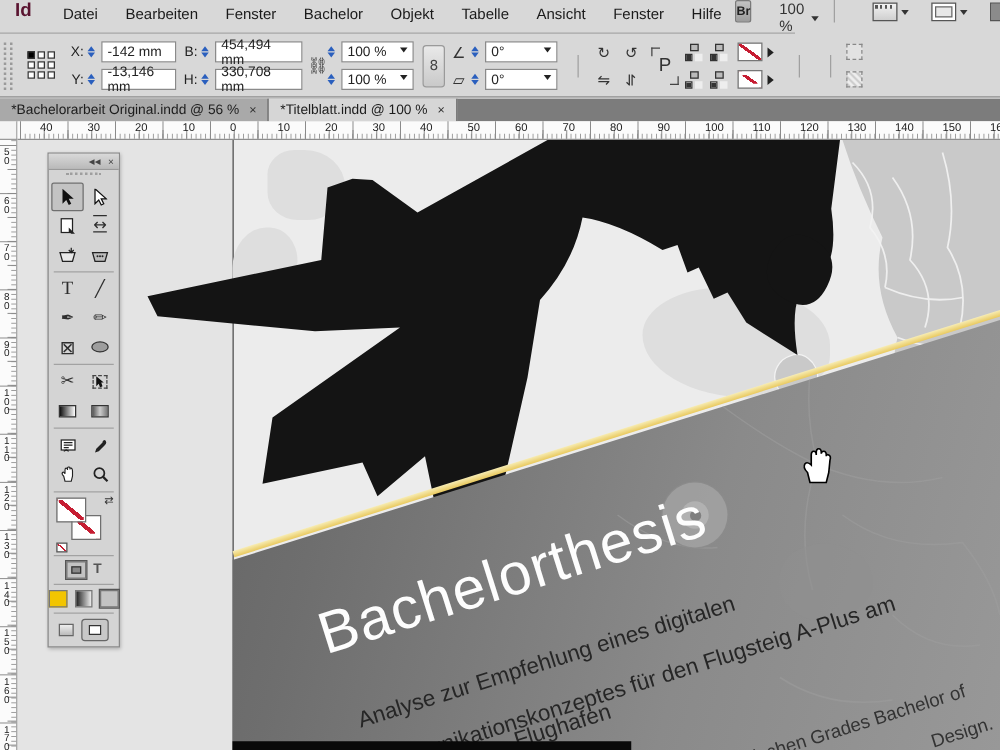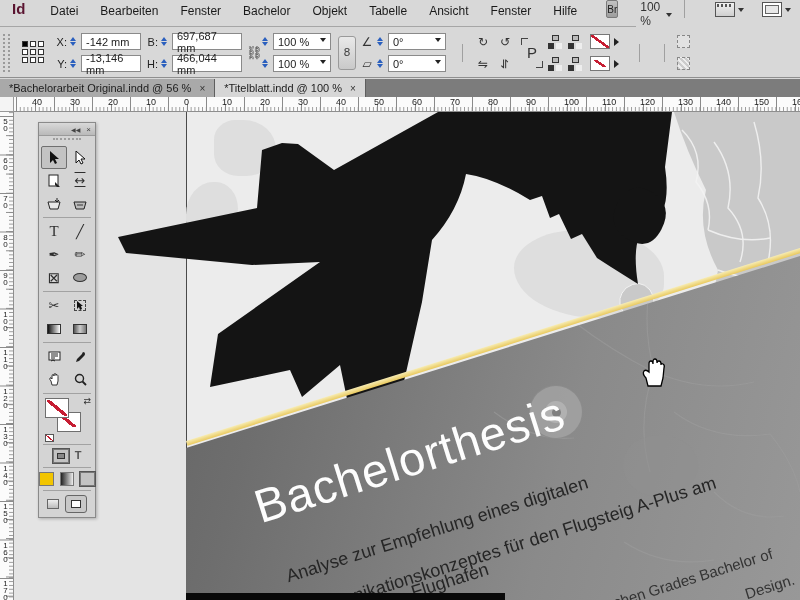--- a/index.html
+++ b/index.html
@@ -3,21 +3,21 @@
 <meta charset="utf-8">
 <style>
   * { box-sizing: border-box; margin:0; padding:0; }
   html,body { width:800px; height:600px; overflow:hidden; font-family:"Liberation Sans",sans-serif; background:#d8d8d8; }
   .glyph { font-family:"DejaVu Sans",sans-serif; }
 
   
   .menubar { position:absolute; left:0; top:0; width:636px; height:27px; background:#d8d8d8; border-bottom:1px solid #a6a6a6; display:flex; align-items:flex-start; font-size:12px; color:#1a1a1a; }
   .app-logo { font-weight:bold; font-size:15px; color:#5a1430; margin:0 14px 0 12px; letter-spacing:0; }
   .menu-item { padding:4px 11px; cursor:default; }
-  .br-btn { margin-left:18px; width:24px; height:18px; background:linear-gradient(#c2c2c2,#9d9d9d); border:1px solid #7a7a7a; border-radius:2px; font-size:10px; font-weight:normal; color:#222; display:flex; align-items:center; justify-content:center; }
+  .br-btn { width:24px; height:18px; background:linear-gradient(#c2c2c2,#9d9d9d); border:1px solid #7a7a7a; border-radius:2px; font-size:10px; font-weight:bold; color:#222; display:flex; align-items:center; justify-content:center; }
   .zoom-ctl { display:flex; align-items:center; gap:6px; margin-left:22px; color:#333; }
   .vsep { width:1px; height:18px; background:#a0a0a0; margin:0 12px; }
   .panel-btns { margin-left:auto; margin-right:8px; display:flex; gap:18px; }
   .panel-btn { display:flex; align-items:center; gap:3px; }
   .pb-ic { width:20px; height:15px; border:1px solid #555; background:linear-gradient(#f2f2f2,#cfcfcf); position:relative; }
   .pb-ic.film:before { content:""; position:absolute; left:1px; top:1px; right:1px; height:3px; background:repeating-linear-gradient(90deg,#555 0 2px,transparent 2px 4px); }
   .pb-ic.screen { background:#e8e8e8; box-shadow:inset 0 0 0 2px #fff, inset 0 0 0 3px #666; }
   .pb-ic.ws { background:linear-gradient(90deg,#8b8b8b 0 7px,#e8e8e8 7px); }
   .dd { width:0; height:0; border:3px solid transparent; border-top:4px solid #333; margin-top:4px; }
 
@@ -180,29 +180,29 @@
       <span class="fld" style="width:60px">-13,146 mm</span>
     </div>
   </div>
   <div class="cp-col">
     <div class="cp-row">
       <span class="fldlab">B:</span>
       <span class="spin">
           <b class="up"></b>
           <b class="dn"></b>
         </span>
-      <span class="fld" style="width:70px">697,687 mm</span>
+      <span class="fld" style="width:70px">454,494 mm</span>
     </div>
     <div class="cp-row">
       <span class="fldlab">H:</span>
       <span class="spin">
           <b class="up"></b>
           <b class="dn"></b>
         </span>
-      <span class="fld" style="width:70px">466,044 mm</span>
+      <span class="fld" style="width:70px">330,708 mm</span>
     </div>
   </div>
   <span class="cp-ic glyph" style="font-size:13px;">⛓</span>
   <div class="cp-col">
     <div class="cp-row">
       <span class="spin">
           <b class="up"></b>
           <b class="dn"></b>
         </span>
       <span class="fld" style="width:58px">

